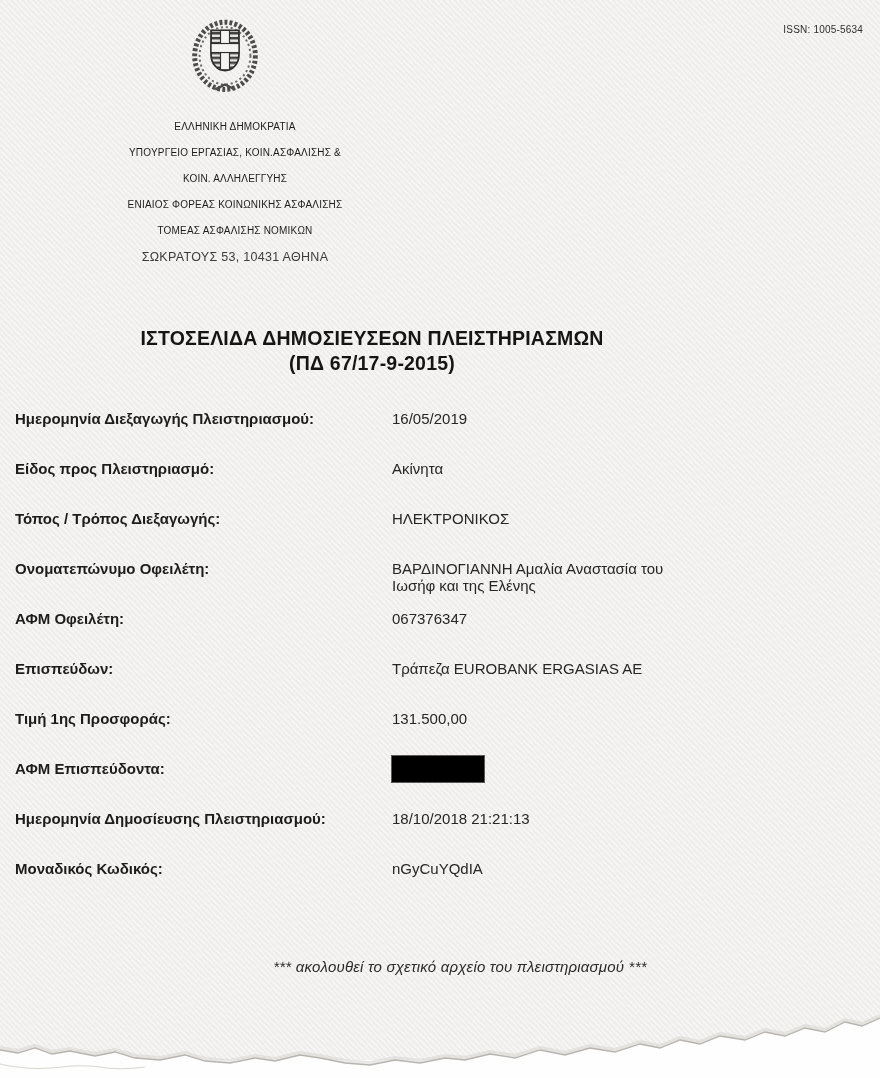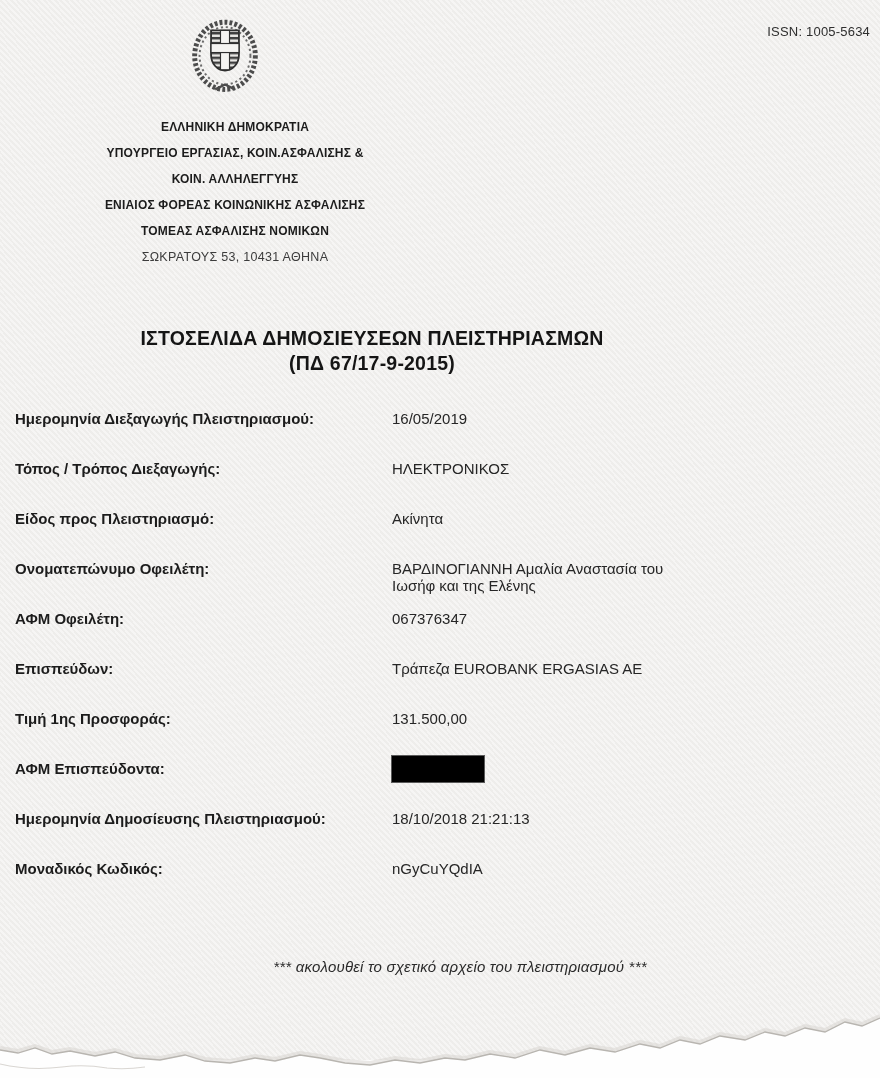--- a/index.html
+++ b/index.html
@@ -11,32 +11,32 @@
     overflow:hidden;
     color:#1f1f1f;
   }
   .paper {
     position:absolute; left:0; top:0; width:880px; height:1060px;
     background:
       repeating-linear-gradient(47deg, rgba(255,255,255,0.35) 0 2px, rgba(0,0,0,0.012) 2px 4px),
       #f1f0ee;
   }
   .issn {
-    position:absolute; top:24px; right:10px;
-    font-size:13px; color:#2e2e2e; letter-spacing:.2px;
+    position:absolute; top:24px; right:17px;
+    font-size:10px; color:#2e2e2e; letter-spacing:.2px;
   }
   .emblem {
     position:absolute; left:184px; top:12px; width:82px; height:86px;
   }
   .agency {
     position:absolute; left:55px; top:114px; width:360px;
     text-align:center;
   }
   .agency .org-line {
-    font-size:12px; font-weight:bold; color:#1c1c1c;
+    font-size:10px; font-weight:normal; color:#1c1c1c;
     line-height:26px; letter-spacing:.2px;
   }
   .agency .addr-line {
     font-size:12.5px; font-weight:normal; color:#3c3c3c;
     line-height:26px; letter-spacing:.3px;
   }
   .doc-title {
     position:absolute; left:0; top:326px; width:744px;
     text-align:center; font-weight:bold; font-size:19.5px;
     line-height:25px; color:#151515; letter-spacing:.2px;
@@ -108,26 +108,26 @@
   <div>ΙΣΤΟΣΕΛΙΔΑ ΔΗΜΟΣΙΕΥΣΕΩΝ ΠΛΕΙΣΤΗΡΙΑΣΜΩΝ</div>
   <div>(ΠΔ 67/17-9-2015)</div>
 </div>
 
 <div class="fields">
   <div class="row">
     <div class="label">Ημερομηνία Διεξαγωγής Πλειστηριασμού:</div>
     <div class="value">16/05/2019</div>
   </div>
   <div class="row">
+    <div class="label">Είδος προς Πλειστηριασμό:</div>
+    <div class="value">Ακίνητα</div>
+  </div>
+  <div class="row">
     <div class="label">Τόπος / Τρόπος Διεξαγωγής:</div>
     <div class="value">ΗΛΕΚΤΡΟΝΙΚΟΣ</div>
-  </div>
-  <div class="row">
-    <div class="label">Είδος προς Πλειστηριασμό:</div>
-    <div class="value">Ακίνητα</div>
   </div>
   <div class="row">
     <div class="label">Ονοματεπώνυμο Οφειλέτη:</div>
     <div class="value">ΒΑΡΔΙΝΟΓΙΑΝΝΗ Αμαλία Αναστασία του Ιωσήφ και της Ελένης</div>
   </div>
   <div class="row">
     <div class="label">ΑΦΜ Οφειλέτη:</div>
     <div class="value">067376347</div>
   </div>
   <div class="row">

